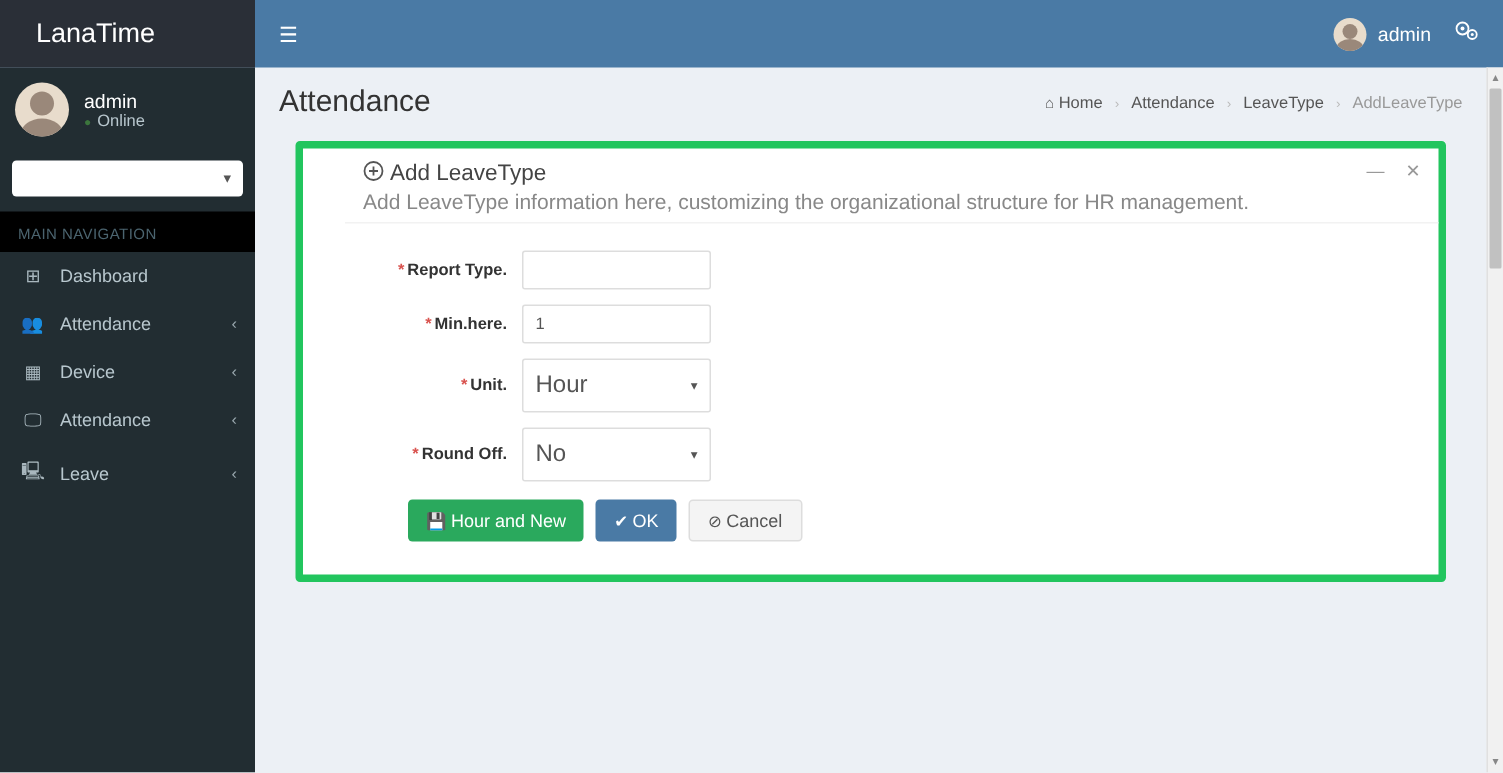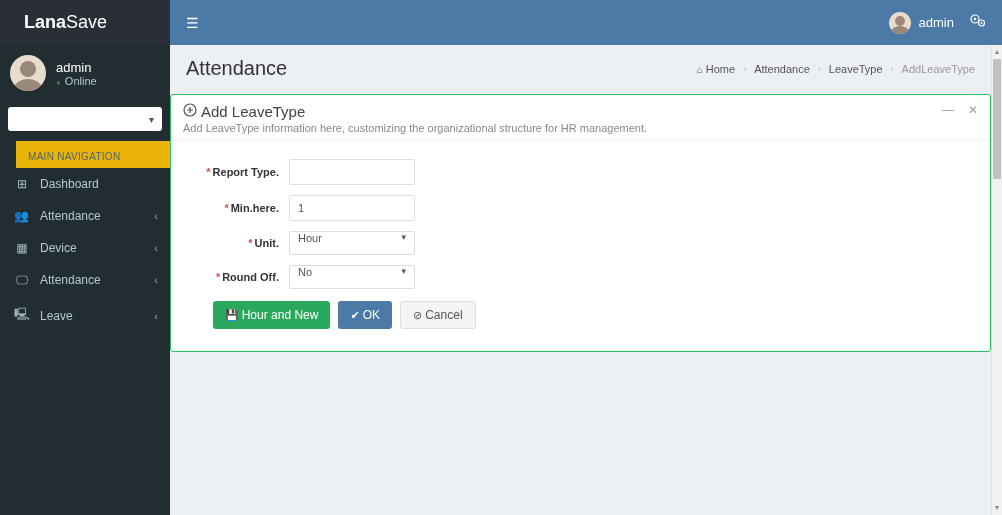--- a/index.html
+++ b/index.html
@@ -1,88 +1,88 @@
 <!DOCTYPE html>
 <html><head>
 <meta charset="utf-8">
 <style>
   * { box-sizing: border-box; margin: 0; padding: 0; }
   body { font-family: "Helvetica Neue", Arial, sans-serif; font-size: 13px; color: #333; background: #ecf0f5; width: 1002px; height: 515px; overflow: hidden; position: relative; }
   .topbar { height: 45px; background: #4a7aa5; display: flex; align-items: center; color: #fff; }
   .brand { width: 170px; background: #2a2f37; height: 45px; display: flex; align-items: center; padding-left: 24px; font-size: 18px; }
-  .brand .bold { font-weight: 700; }
+  .brand .bold { font-weight: 400; }
   .hamburger { padding: 0 16px; cursor: pointer; font-size: 14px; }
   .topbar-right { margin-left: auto; display: flex; align-items: center; gap: 16px; padding-right: 16px; }
   .avatar-sm { width: 22px; height: 22px; border-radius: 50%; background: #e8dccc; display: inline-block; position: relative; overflow: hidden; }
   .avatar-sm::after { content: ""; position: absolute; top: 4px; left: 6px; width: 10px; height: 10px; background: #9a887a; border-radius: 50%; }
   .avatar-sm::before { content: ""; position: absolute; bottom: -4px; left: 2px; width: 18px; height: 12px; background: #9a887a; border-radius: 50% 50% 0 0; }
   .username { font-size: 13px; }
   .gears { font-size: 14px; cursor: pointer; }
 
   .sidebar { position: absolute; top: 45px; left: 0; width: 170px; bottom: 0; background: #222d32; color: #b8c7ce; }
   .user-panel { display: flex; align-items: center; padding: 10px; gap: 10px; }
   .avatar-lg { width: 36px; height: 36px; border-radius: 50%; background: #e8dccc; position: relative; overflow: hidden; }
   .avatar-lg::after { content: ""; position: absolute; top: 6px; left: 10px; width: 16px; height: 16px; background: #9a887a; border-radius: 50%; }
   .avatar-lg::before { content: ""; position: absolute; bottom: -8px; left: 4px; width: 28px; height: 20px; background: #9a887a; border-radius: 50% 50% 0 0; }
   .user-info .uname { color: #fff; font-size: 13px; }
   .user-info .ustat { font-size: 11px; color: #b8c7ce; }
   .dot-online { color: #3c763d; font-size: 8px; margin-right: 4px; }
 
   .side-select { margin: 6px 8px 10px; }
   .side-select .sel { background: #fff; height: 24px; border-radius: 3px; display: flex; align-items: center; justify-content: flex-end; padding: 0 8px; color: #555; font-size: 10px; cursor: pointer; }
 
-  .nav-header { color: #4b646f; font-size: 10px; padding: 10px 12px 6px; letter-spacing: 0.3px; background: #eab308; margin-left: 16px; }
+  .nav-header { color: #4b646f; font-size: 10px; padding: 10px 12px 6px; letter-spacing: 0.3px; background: #000000; }
   .nav-item { display: flex; align-items: center; padding: 9px 12px; cursor: pointer; color: #b8c7ce; font-size: 12px; }
   .nav-icon { width: 20px; text-align: center; margin-right: 8px; font-size: 12px; opacity: 0.9; }
   .nav-caret { margin-left: auto; font-size: 11px; opacity: 0.8; }
 
   .content { position: absolute; top: 45px; left: 170px; right: 11px; bottom: 0; overflow: auto; }
   .content-header { display: flex; align-items: center; padding: 12px 16px 8px; }
   .content-header h1 { font-size: 20px; font-weight: 400; color: #333; }
   .breadcrumb { margin-left: auto; font-size: 11px; color: #888; display: flex; align-items: center; gap: 8px; }
   .breadcrumb .bc { color: #555; cursor: pointer; }
   .breadcrumb .bc.active { color: #999; cursor: default; }
   .breadcrumb .sep { color: #bbb; font-size: 9px; }
   .bc-home { font-size: 10px; margin-right: 3px; }
 
-  .panel { background: #fff; margin: 6px 0; border: 1px solid #22c55e; border-radius: 3px; }
+  .panel { background: #fff; margin: 6px 27px; border: 5px solid #22c55e; border-radius: 3px; padding-left: 28px; }
   .panel-header { padding: 8px 12px 6px; border-bottom: 1px solid #f2f2f2; display: flex; align-items: flex-start; }
   .panel-title-wrap { flex: 1; }
   .panel-title { font-size: 15px; color: #444; display: flex; align-items: center; gap: 4px; }
   .panel-title .plus { font-size: 14px; }
-  .panel-sub { font-size: 11px; color: #888; margin-top: 2px; }
+  .panel-sub { font-size: 14px; color: #888; margin-top: 2px; }
   .panel-tools { display: flex; gap: 14px; color: #999; font-size: 12px; align-items: center; }
   .panel-tools span { cursor: pointer; }
 
   .panel-body { padding: 18px 18px 22px; }
   .form-row { display: flex; align-items: center; margin-bottom: 10px; }
   .form-label { width: 100px; text-align: right; font-size: 11px; color: #333; padding-right: 10px; font-weight: 600; }
   .form-label .req { color: #d9534f; margin-right: 2px; }
   .form-control { width: 126px; height: 26px; border: 1px solid #ddd; border-radius: 2px; padding: 0 8px; font-size: 11px; color: #555; background: #fff; }
-  .form-select { width: 126px; height: 24px; border: 1px solid #ddd; border-radius: 2px; padding: 0 20px 0 8px; font-size: 11px; color: #555; background: #fff; position: relative; display: flex; align-items: flex-start; cursor: pointer; }
+  .form-select { width: 126px; height: 36px; border: 1px solid #ddd; border-radius: 2px; padding: 0 20px 0 8px; font-size: 16px; color: #555; background: #fff; position: relative; display: flex; align-items: center; cursor: pointer; }
   .form-select::after { content: "▾"; position: absolute; right: 8px; font-size: 9px; color: #555; }
 
   .btn-row { display: flex; gap: 8px; margin-top: 12px; margin-left: 24px; }
   .btn { height: 28px; padding: 0 12px; border: none; border-radius: 3px; font-size: 12px; cursor: pointer; display: inline-flex; align-items: center; gap: 3px; }
   .btn-success { background: #2aa95d; color: #fff; }
   .btn-primary { background: #4a7aa5; color: #fff; }
   .btn-default { background: #f4f4f4; color: #555; border: 1px solid #ddd; }
   .btn-ico { font-size: 11px; }
 
   .scrollbar { position: absolute; top: 45px; right: 0; width: 11px; bottom: 0; background: #f1f1f1; border-left: 1px solid #e0e0e0; }
   .scroll-up, .scroll-dn { height: 14px; text-align: center; font-size: 8px; color: #888; line-height: 14px; cursor: pointer; }
   .scroll-thumb { position: absolute; top: 14px; left: 1px; right: 1px; height: 120px; background: #c1c1c1; border-radius: 1px; }
 </style>
 </head>
 <body>
 
 <div class="topbar">
   <div class="brand">
     <span class="bold">Lana</span>
-      <span>Save</span>
+      <span>Time</span>
   </div>
   <div class="hamburger">☰</div>
   <div class="topbar-right">
     <div style="display:flex;align-items:center;gap:8px;cursor:pointer">
       <span class="avatar-sm"></span>
       <span class="username">admin</span>
     </div>
     <span class="gears">
       <svg width="16" height="14" viewBox="0 0 16 14">
           <g fill="#fff">

